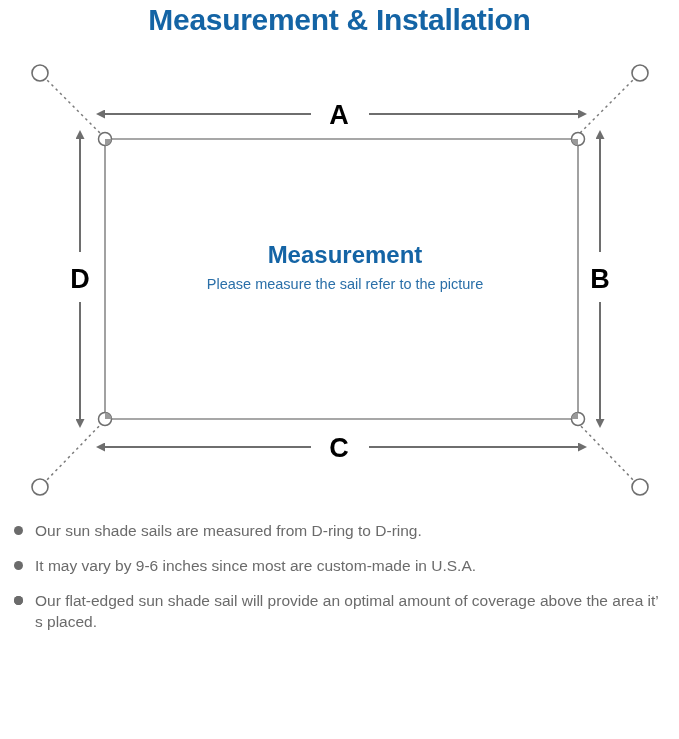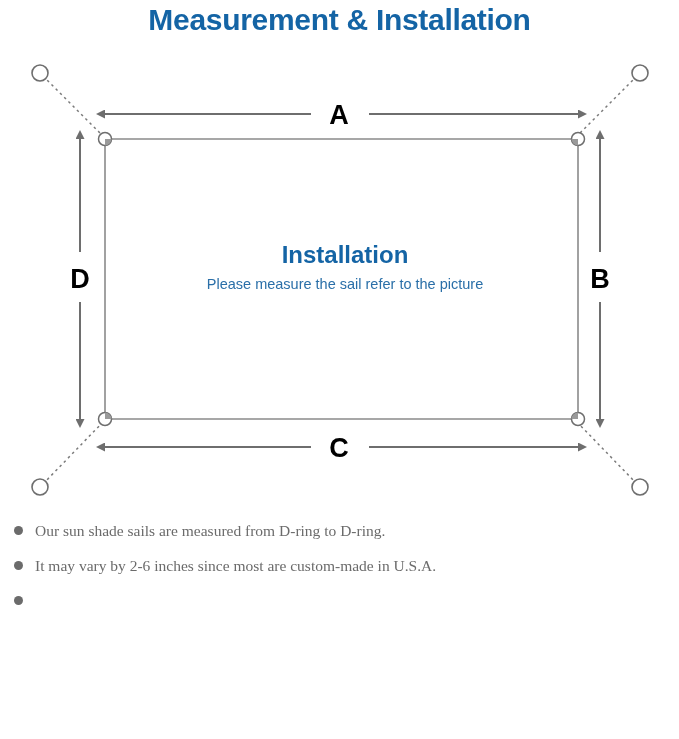--- a/index.html
+++ b/index.html
@@ -40,21 +40,20 @@
     position:absolute;left:0;top:520px;width:679px;
     margin:0;padding:0;list-style:none;
   }
   #notes-list li{
     position:relative;
     padding-left:27px;
     margin:0 12px 14px 8px;
     color:#6b6b6b;
     font-size:15.5px;
     line-height:21px;
-    font-family:Liberation Serif, serif;
   }
   #notes-list li .bullet{
     position:absolute;left:6px;top:6px;
     width:9px;height:9px;border-radius:50%;
     background:#6b6b6b;
   }
 </style>
 </head>
 <body>
 
@@ -119,22 +118,23 @@
     <text class="dim-label" x="80" y="244" text-anchor="middle">D</text>
 
     <g stroke="#6e6e6e" stroke-width="2" fill="none">
       <line x1="600" y1="95" x2="600" y2="208" marker-start="url(#arrL)"></line>
       <line x1="600" y1="258" x2="600" y2="375" marker-end="url(#arrR)"></line>
     </g>
     <text class="dim-label" x="600" y="244" text-anchor="middle">B</text>
   </svg>
 
   <div id="center-block">
-    <div id="center-heading">Installation</div>
+    <div id="center-heading">Measurement</div>
     <div id="center-sub">Please measure the sail refer to the picture</div>
   </div>
 </div>
 
 <ul id="notes-list">
   <li><span class="bullet"></span><span>Our sun shade sails are measured from D-ring to D-ring.</span></li>
-  <li><span class="bullet"></span><span>It may vary by 2-6 inches since most are custom-made in U.S.A.</span></li>
+  <li><span class="bullet"></span><span>It may vary by 9-6 inches since most are custom-made in U.S.A.</span></li>
   <li><span class="bullet"></span></li>
+  <li><span class="bullet"></span><span>Our flat-edged sun shade sail will provide an optimal amount of coverage above the area it’ s placed.</span></li>
 </ul>
 
 </body></html>

